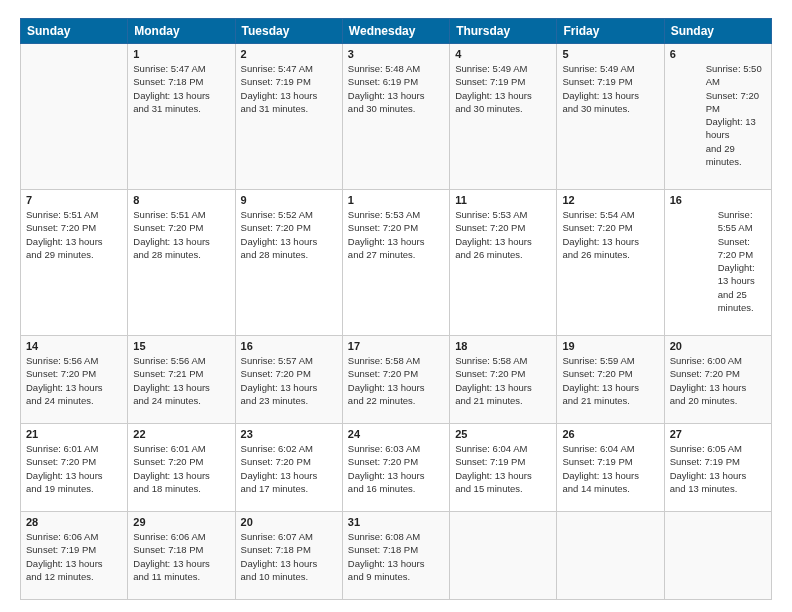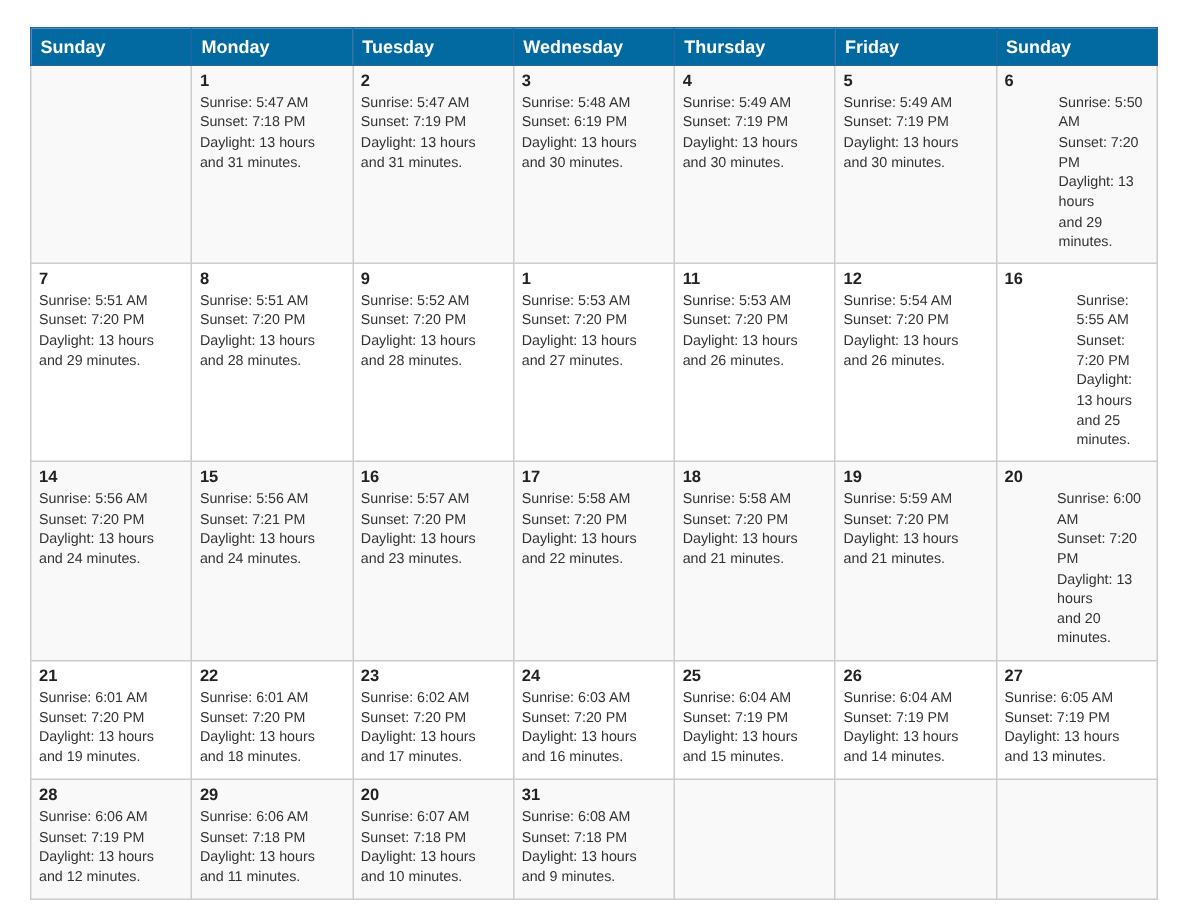--- a/index.html
+++ b/index.html
@@ -240,21 +240,21 @@
           </td>
           <td>
             <span class="day-number">19</span>
             <div class="day-info" style="white-space: pre-line;">Sunrise: 5:59 AM
 Sunset: 7:20 PM
 Daylight: 13 hours
 and 21 minutes.</div>
           </td>
           <td>
             <span class="day-number">20</span>
-            <div class="day-info" style="white-space: pre-line; margin-left: 35px;">Sunrise: 6:00 AM
+            <div class="day-info" style="white-space: pre-line;">Sunrise: 6:00 AM
 Sunset: 7:20 PM
 Daylight: 13 hours
 and 20 minutes.</div>
           </td>
         </tr>
         <tr>
           <td>
             <span class="day-number">21</span>
             <div class="day-info" style="white-space: pre-line;">Sunrise: 6:01 AM
 Sunset: 7:20 PM

